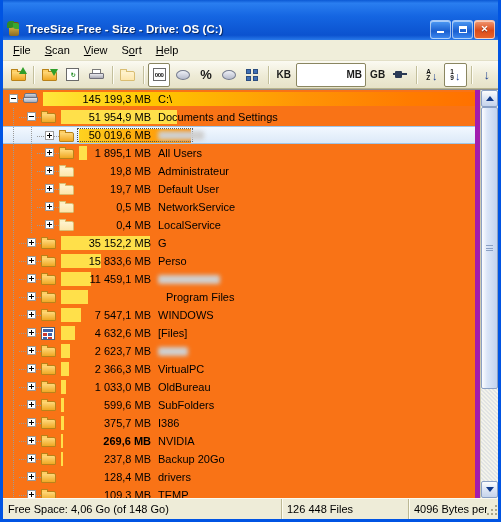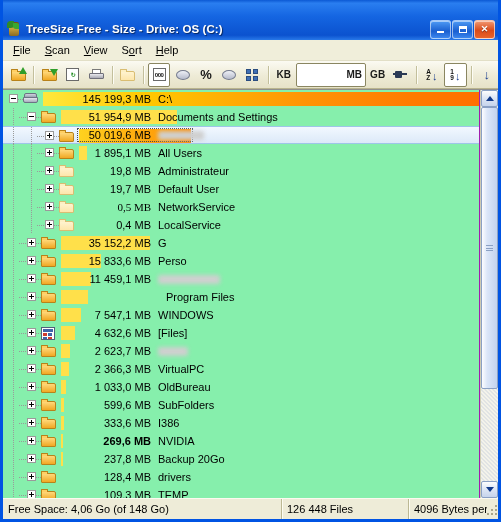--- a/index.html
+++ b/index.html
@@ -138,22 +138,22 @@
   .sortic .lbl{display:flex;flex-direction:column;font-size:6.5px;font-weight:bold;line-height:6px;color:#111;}
   .sortic .dn{font-size:11px;line-height:9px;color:#1b3d8f;font-weight:bold;}
   .downarrow{color:#1b3d8f;font-size:13px;font-weight:bold;line-height:10px;}
   
   .content{
     flex:1 1 auto;display:flex;min-height:0;
     background:#fff;border-top:1px solid #8f8f8f;
     position:relative;
   }
   .treewrap{
-    flex:1 1 auto;position:relative;overflow:hidden;background:#86efac;
-    border-right:1px solid #a21caf;
+    flex:1 1 auto;position:relative;overflow:hidden;background:#f97316;
+    border-right:5px solid #a21caf;
   }
   .row{
     height:18px;display:flex;align-items:center;position:relative;
     white-space:nowrap;
   }
   .row.selected{
     background:linear-gradient(to bottom,#f2f8ff,#dce9f8);
     border-top:1px solid #9ec5e8;border-bottom:1px solid #9ec5e8;
     height:18px;box-sizing:border-box;
   }
@@ -482,21 +482,21 @@
         </div>
         <div class="row">
           <div class="guides">
             <div class="vguide" style="left:10px;"></div>
             <div class="vguide" style="left:28px;"></div>
             <div class="hguide" style="left:34px;width:8px;"></div>
             <div class="hguide" style="left:51px;width:5px;"></div>
           </div>
           <div class="expander plus" style="left: 42px;"></div>
           <div class="nodeicon" style="left: 56px;"><span class="folder pale"><span class="back"></span><span class="tab"></span></span></div>
-          <div class="rowtext size" style="left: 0px; width: 148px; display: block; line-height: 18px; font-family: Liberation Serif, serif;">0,5 MB</div>
+          <div class="rowtext size" style="left: 0px; width: 148px; display: block; line-height: 18px;">0,5 MB</div>
           <div class="rowtext" style="left: 153px;">
             <span class="name" style="margin-left: 2px;">NetworkService</span>
           </div>
         </div>
         <div class="row">
           <div class="guides">
             <div class="vguide" style="left:10px;"></div>
             <div class="vguide" style="left:28px;"></div>
             <div class="hguide" style="left:34px;width:8px;"></div>
             <div class="hguide" style="left:51px;width:5px;"></div>
@@ -657,21 +657,21 @@
         </div>
         <div class="row">
           <div class="guides">
             <div class="vguide" style="left:10px;"></div>
             <div class="hguide" style="left:16px;width:8px;"></div>
             <div class="hguide" style="left:33px;width:5px;"></div>
           </div>
           <div class="expander plus" style="left: 24px;"></div>
           <div class="nodeicon" style="left: 38px;"><span class="folder"><span class="back"></span><span class="tab"></span></span></div>
           <div class="bar y" style="left: 58px; width: 3px;"></div>
-          <div class="rowtext size" style="left: 0px; width: 148px; display: block; line-height: 18px;">333,6 MB</div>
+          <div class="rowtext size" style="left: 0px; width: 148px; display: block; line-height: 18px;">375,7 MB</div>
           <div class="rowtext" style="left: 153px;">
             <span class="name" style="margin-left: 2px;">I386</span>
           </div>
         </div>
         <div class="row">
           <div class="guides">
             <div class="vguide" style="left:10px;"></div>
             <div class="hguide" style="left:16px;width:8px;"></div>
             <div class="hguide" style="left:33px;width:5px;"></div>
           </div>

